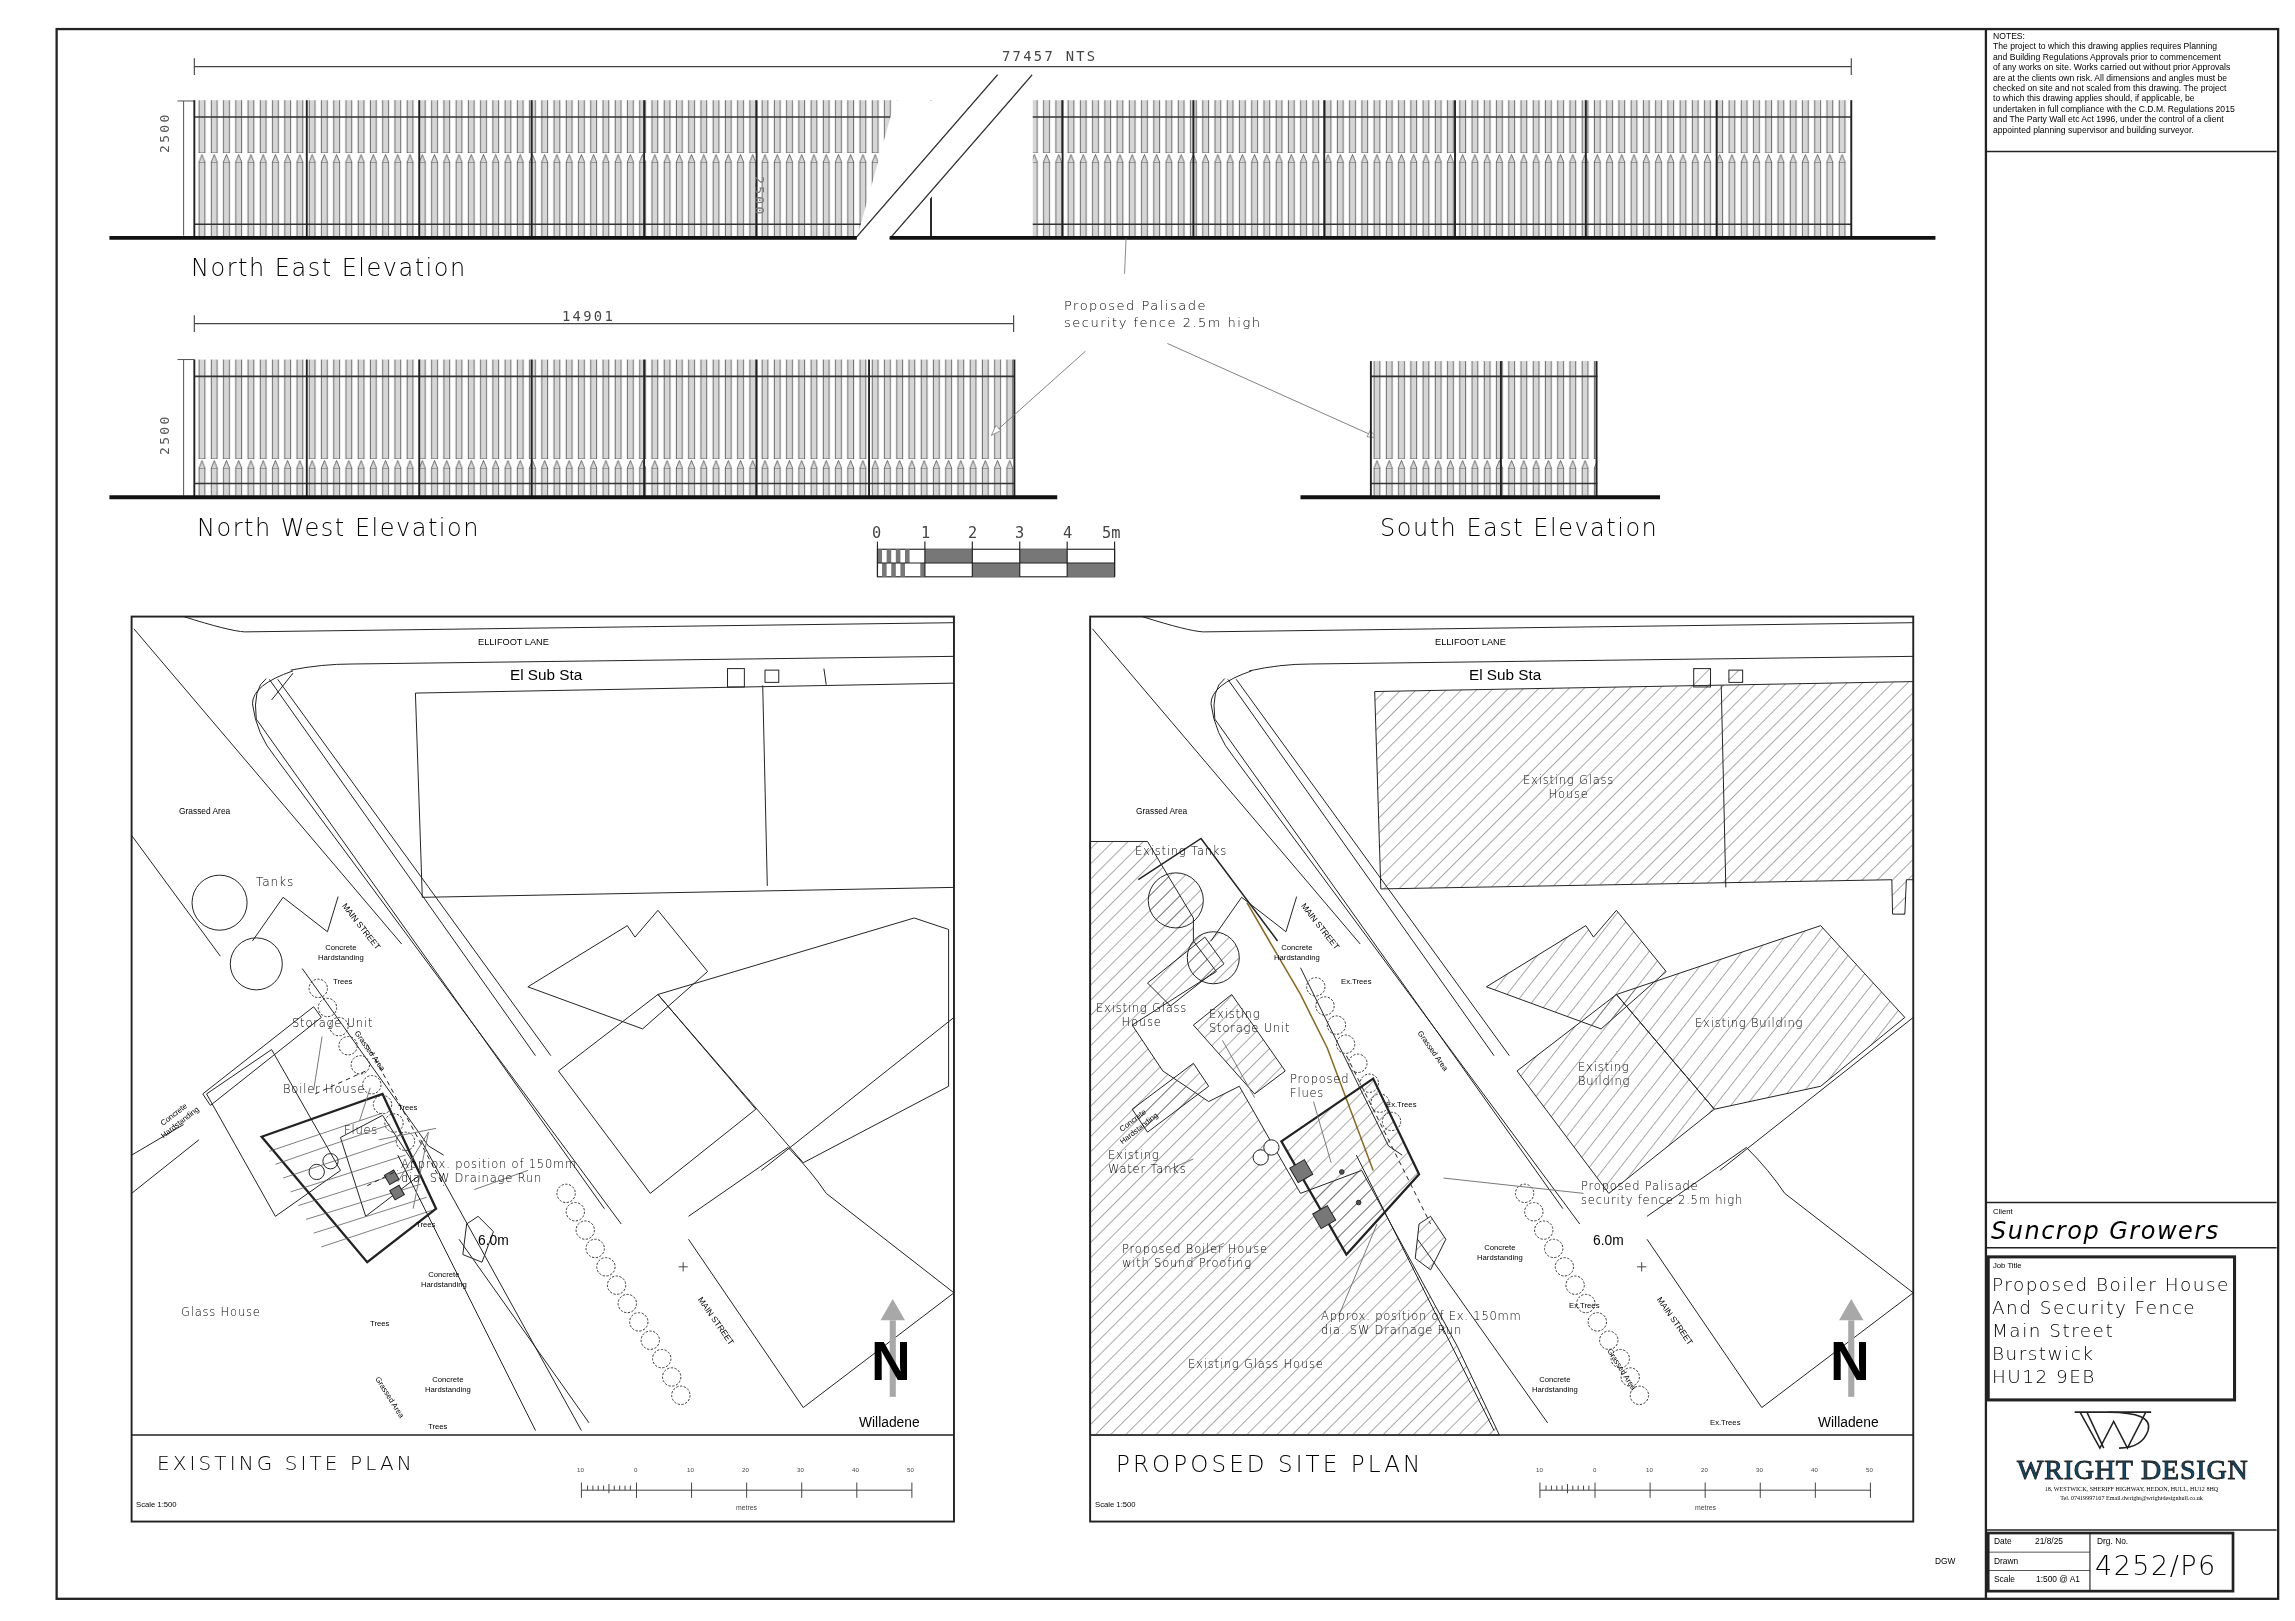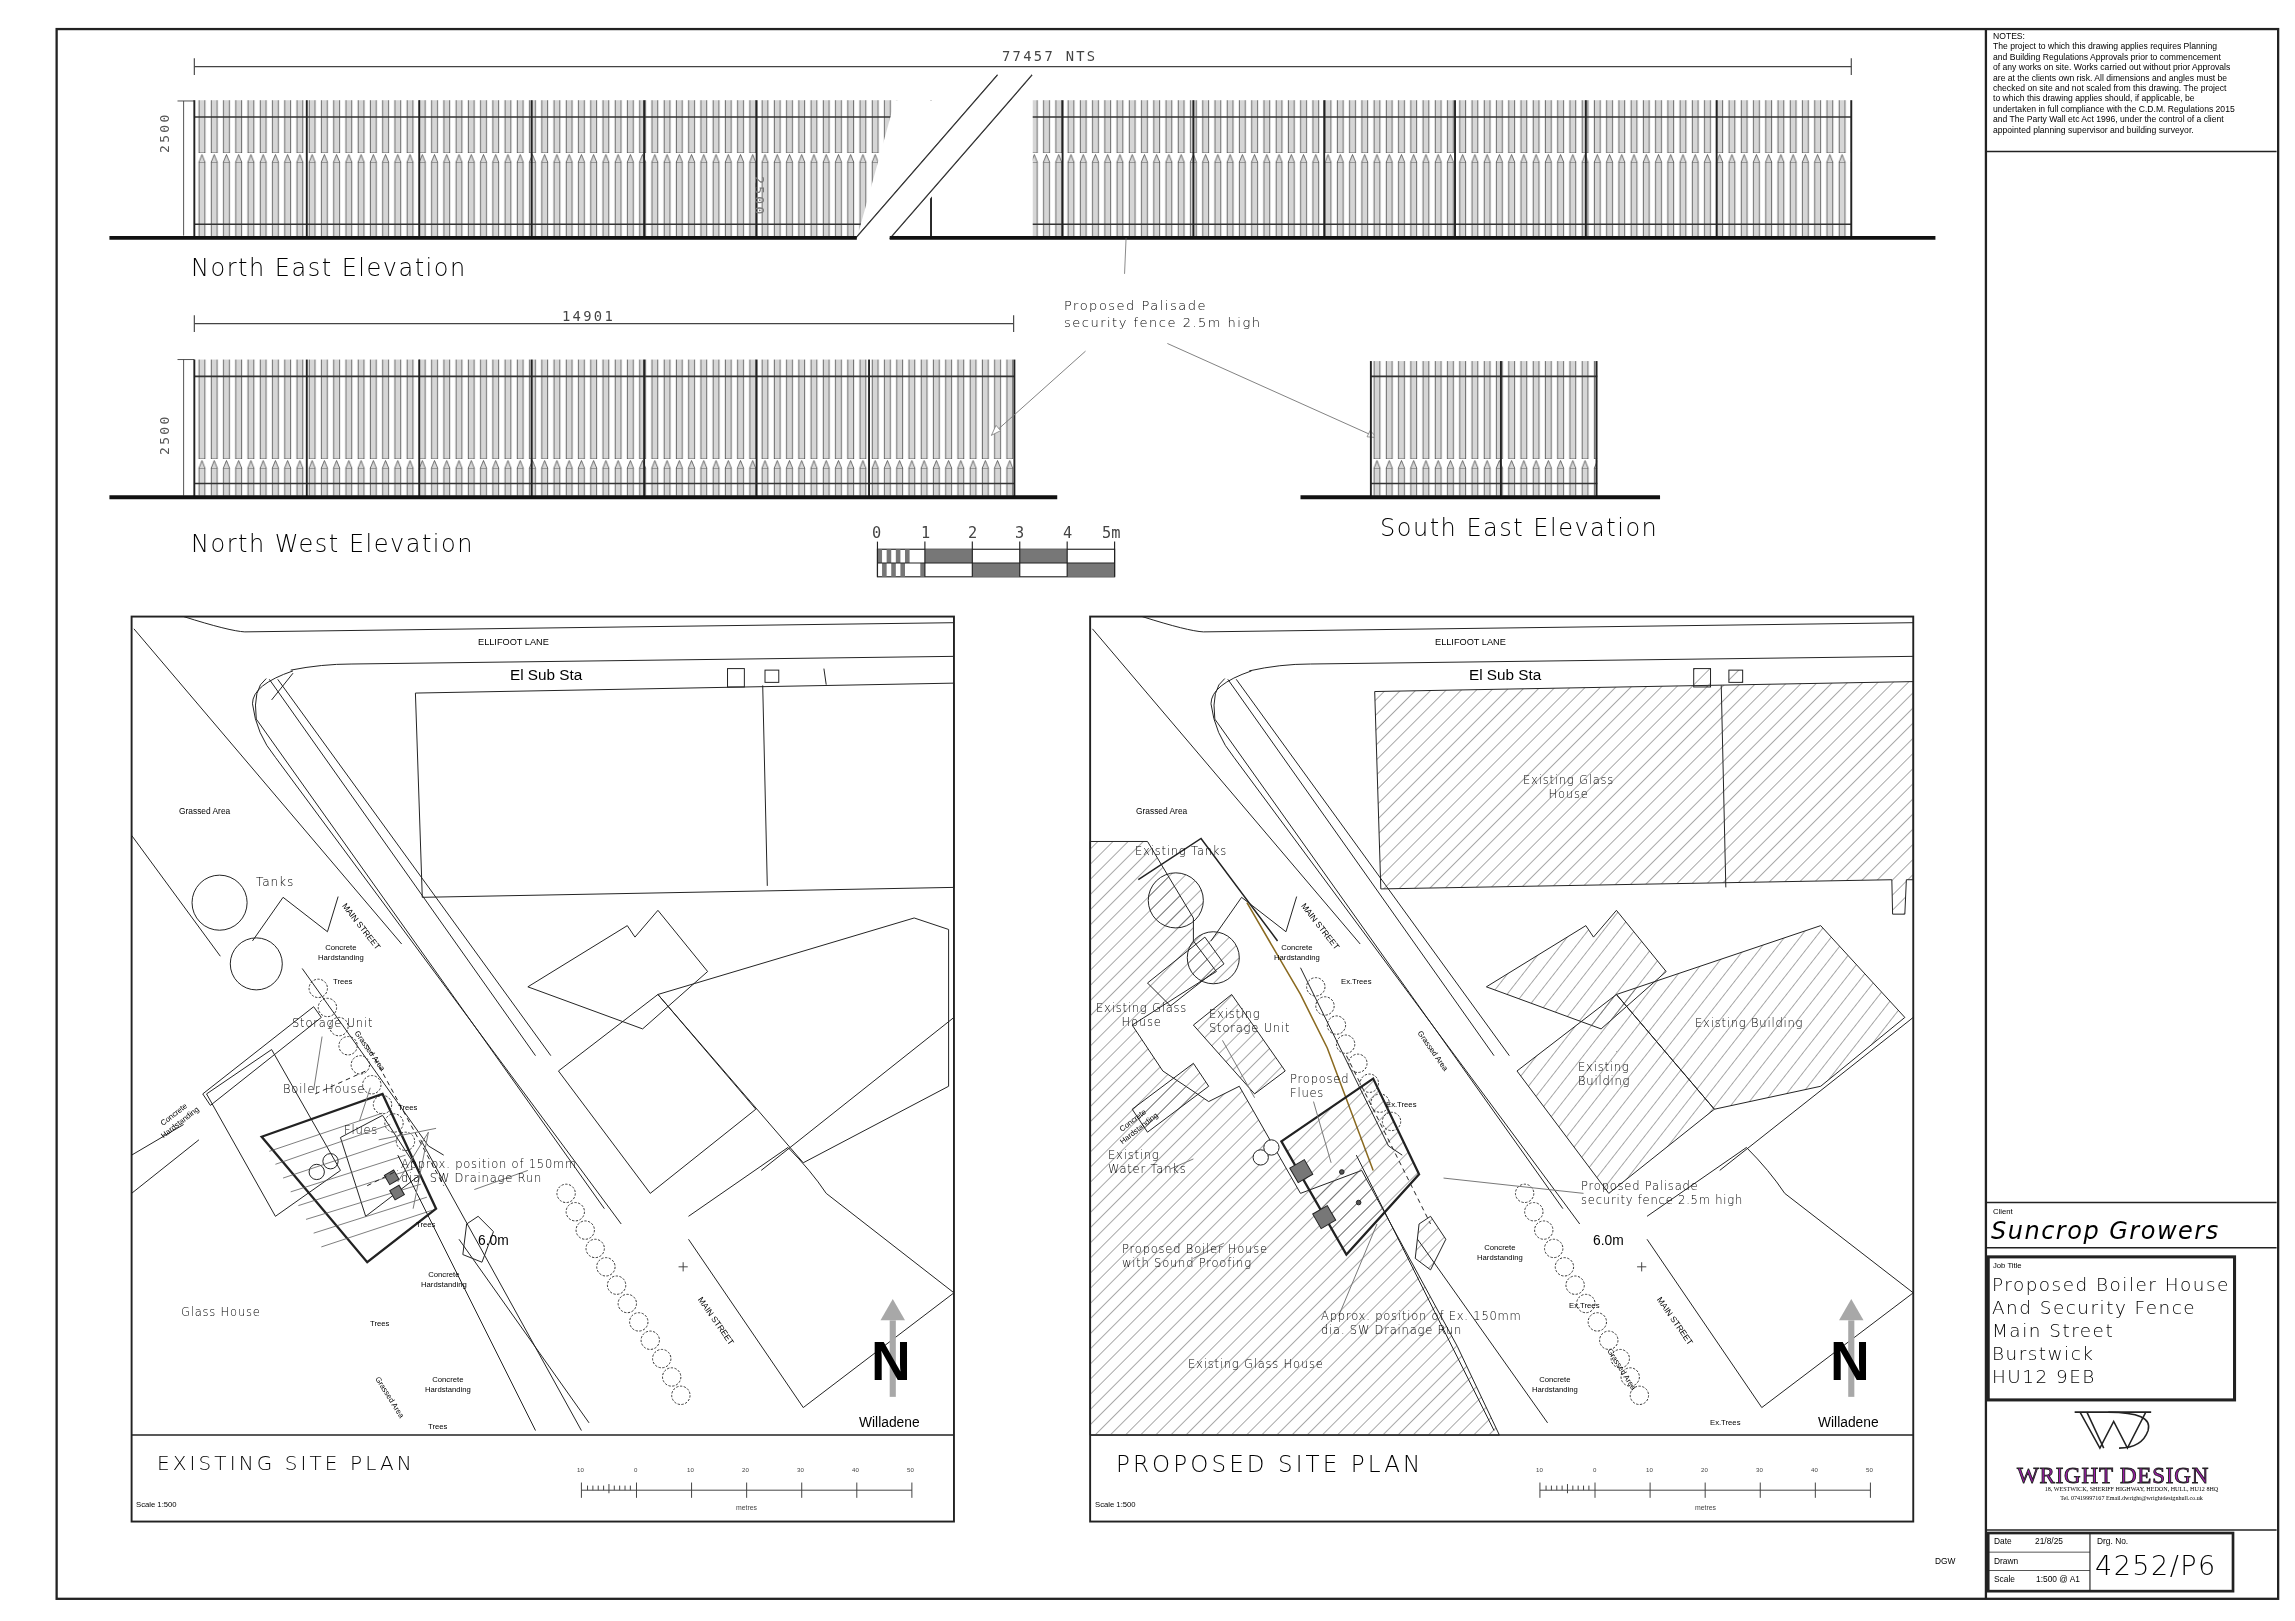--- a/index.html
+++ b/index.html
@@ -392,21 +392,21 @@
   </g>
 </svg>
 
 <div class="lbl cad" style="left:1002px;top:48px;font-size:13.8px;color:#444;letter-spacing:2.3px;">77457 NTS</div>
 <div class="lbl cad" style="left:157px;top:153px;font-size:13px;color:#555;transform:rotate(-90deg);transform-origin:left top;letter-spacing:2.3px;">2500</div>
 <div class="lbl cad" style="left:767px;top:176px;font-size:13px;color:#777;transform:rotate(90deg);transform-origin:left top;letter-spacing:2.3px;">2500</div>
 <div class="lbl hand" style="left:191px;top:254px;font-size:24px;">North East Elevation</div>
 
 <div class="lbl cad" style="left:562px;top:308px;font-size:13.8px;color:#444;letter-spacing:2.3px;">14901</div>
 <div class="lbl cad" style="left:157px;top:455px;font-size:13px;color:#555;transform:rotate(-90deg);transform-origin:left top;letter-spacing:2.3px;">2500</div>
-<div class="lbl hand" style="left:191px;top:514px;font-size:24px;margin-top:16px;">North West Elevation</div>
+<div class="lbl hand" style="left:197px;top:514px;font-size:24px;">North West Elevation</div>
 <div class="lbl hand" style="left:1380px;top:514px;font-size:24px;">South East Elevation</div>
 
 <div class="lbl hand" style="left:1064px;top:297px;font-size:13px;line-height:17px;">
   <div>Proposed Palisade</div>
   <div>security fence 2.5m high</div>
 </div>
 
 <div>
   <div class="lbl cad" style="left:872px;top:524px;font-size:15.3px;color:#444;">0</div>
   <div class="lbl cad" style="left:921px;top:524px;font-size:15.3px;color:#444;">1</div>
@@ -567,21 +567,21 @@
   <div class="lbl arial" style="left:1993px;top:1207px;font-size:7.7px;">Client</div>
   <div class="lbl hand" style="left:1991px;top:1217px;font-size:24px;letter-spacing:1.5px;font-style:italic;">Suncrop Growers</div>
   <div class="lbl arial" style="left:1993px;top:1261px;font-size:7.7px;">Job Title</div>
   <div class="lbl hand" style="left:1992px;top:1273px;font-size:18.4px;line-height:23px;letter-spacing:1.5px;">
     <div>Proposed Boiler House</div>
     <div>And Security Fence</div>
     <div>Main Street</div>
     <div>Burstwick</div>
     <div>HU12 9EB</div>
   </div>
-  <div class="lbl serif" style="left:2017px;top:1454px;width:191px;text-align:center;font-size:23px;color:#a21caf;-webkit-text-stroke:0.9px #222;letter-spacing:0.8px;margin-top:9px;">WRIGHT DESIGN</div>
+  <div class="lbl serif" style="left:2017px;top:1454px;width:191px;text-align:center;font-size:28px;color:#0c4a6e;-webkit-text-stroke:0.9px #222;letter-spacing:0.8px;">WRIGHT DESIGN</div>
   <div class="lbl serif" style="left:1986px;top:1486px;width:291px;text-align:center;font-size:6.1px;">18, WESTWICK, SHERIFF HIGHWAY, HEDON, HULL, HU12 8HQ</div>
   <div class="lbl serif" style="left:1986px;top:1495px;width:291px;text-align:center;font-size:6.1px;">Tel. 07419997167  Email.dwright@wrightdesignhull.co.uk</div>
   <div class="lbl arial" style="left:1994px;top:1536px;font-size:8.4px;">Date</div>
   <div class="lbl arial" style="left:2035px;top:1536px;font-size:8.4px;">21/8/25</div>
   <div class="lbl arial" style="left:1994px;top:1556px;font-size:8.4px;">Drawn</div>
   <div class="lbl arial" style="left:1935px;top:1556px;font-size:8.4px;">DGW</div>
   <div class="lbl arial" style="left:1994px;top:1574px;font-size:8.4px;">Scale</div>
   <div class="lbl arial" style="left:2036px;top:1574px;font-size:8.4px;">1:500 @ A1</div>
   <div class="lbl arial" style="left:2097px;top:1536px;font-size:8.4px;">Drg. No.</div>
   <div class="lbl hand" style="left:2095px;top:1550px;font-size:27px;letter-spacing:1.5px;">4252/P6</div>

